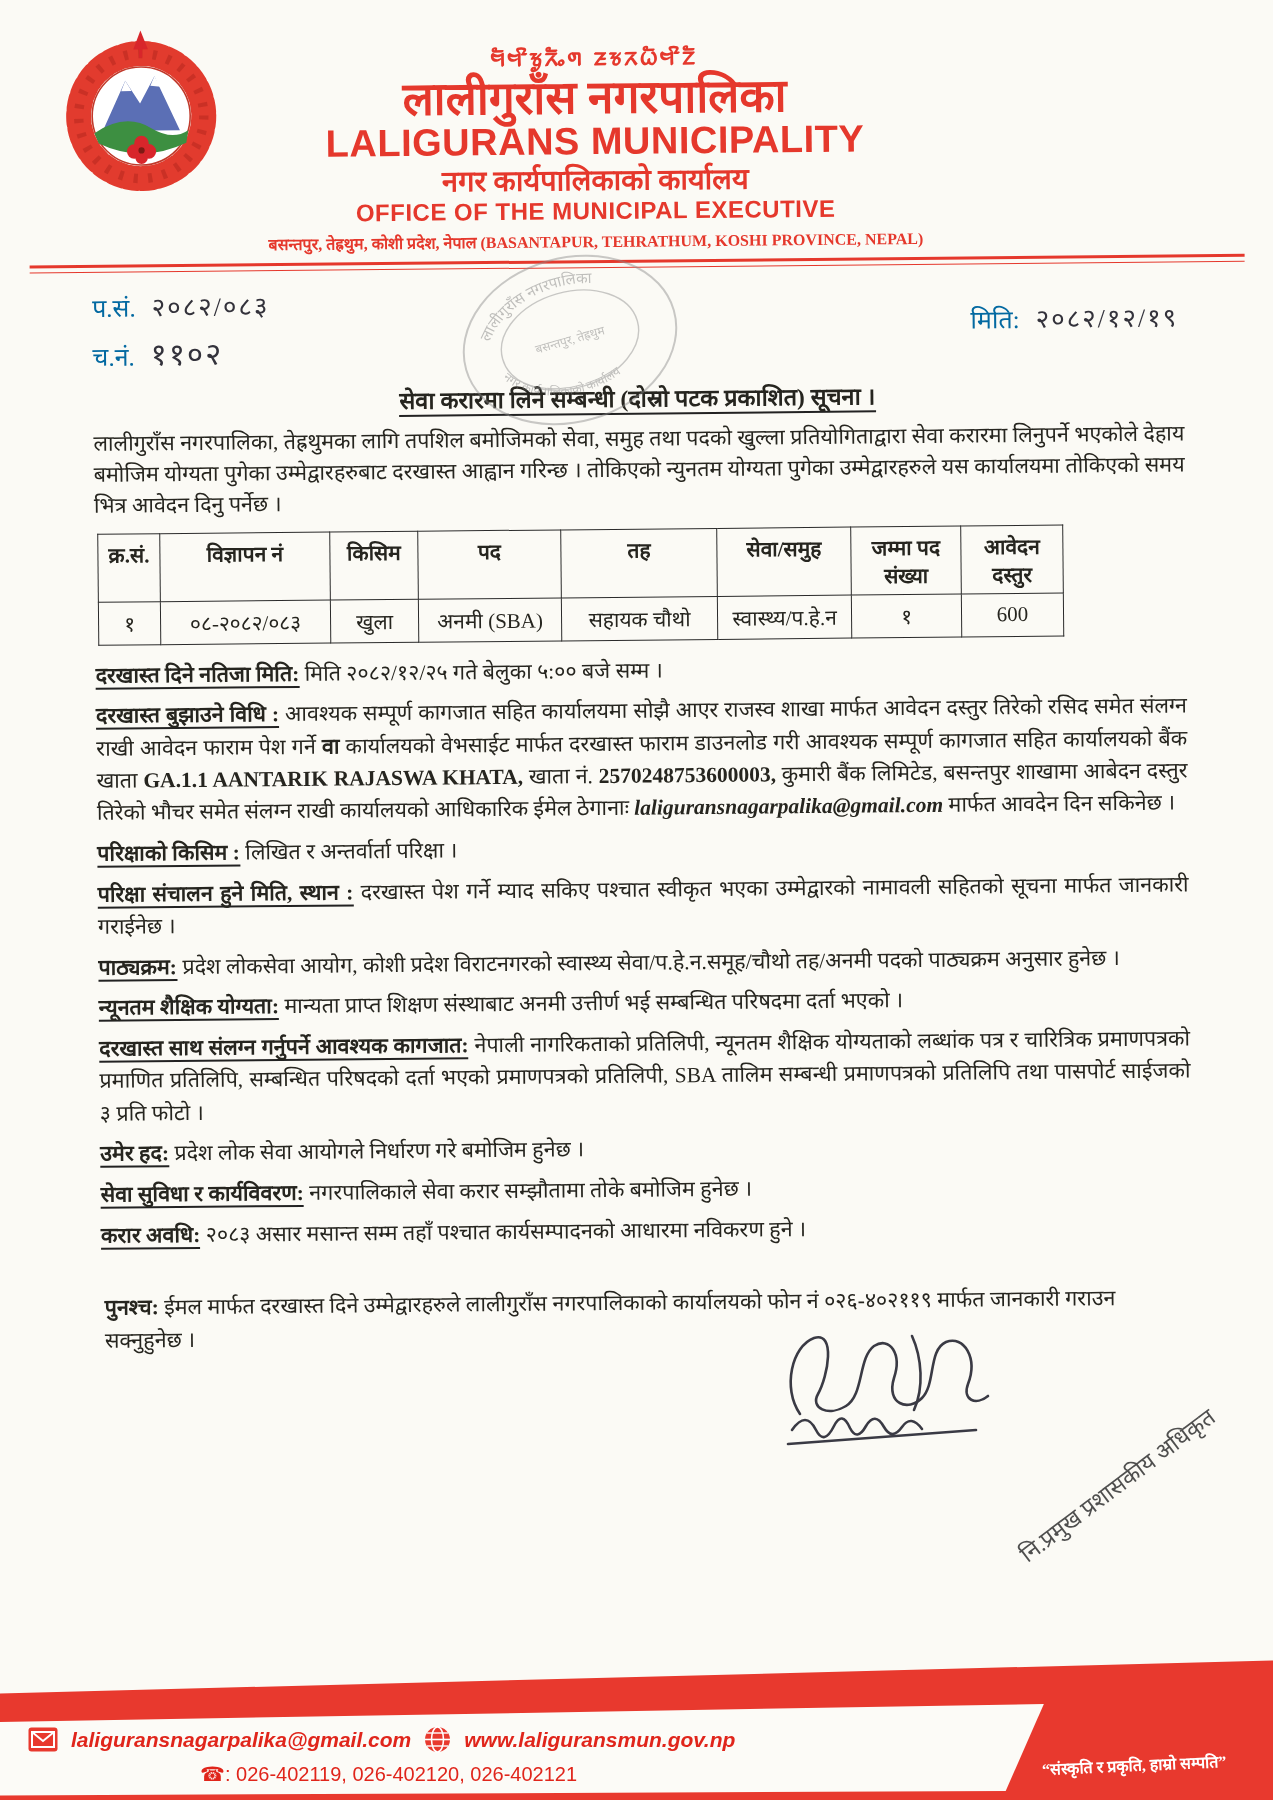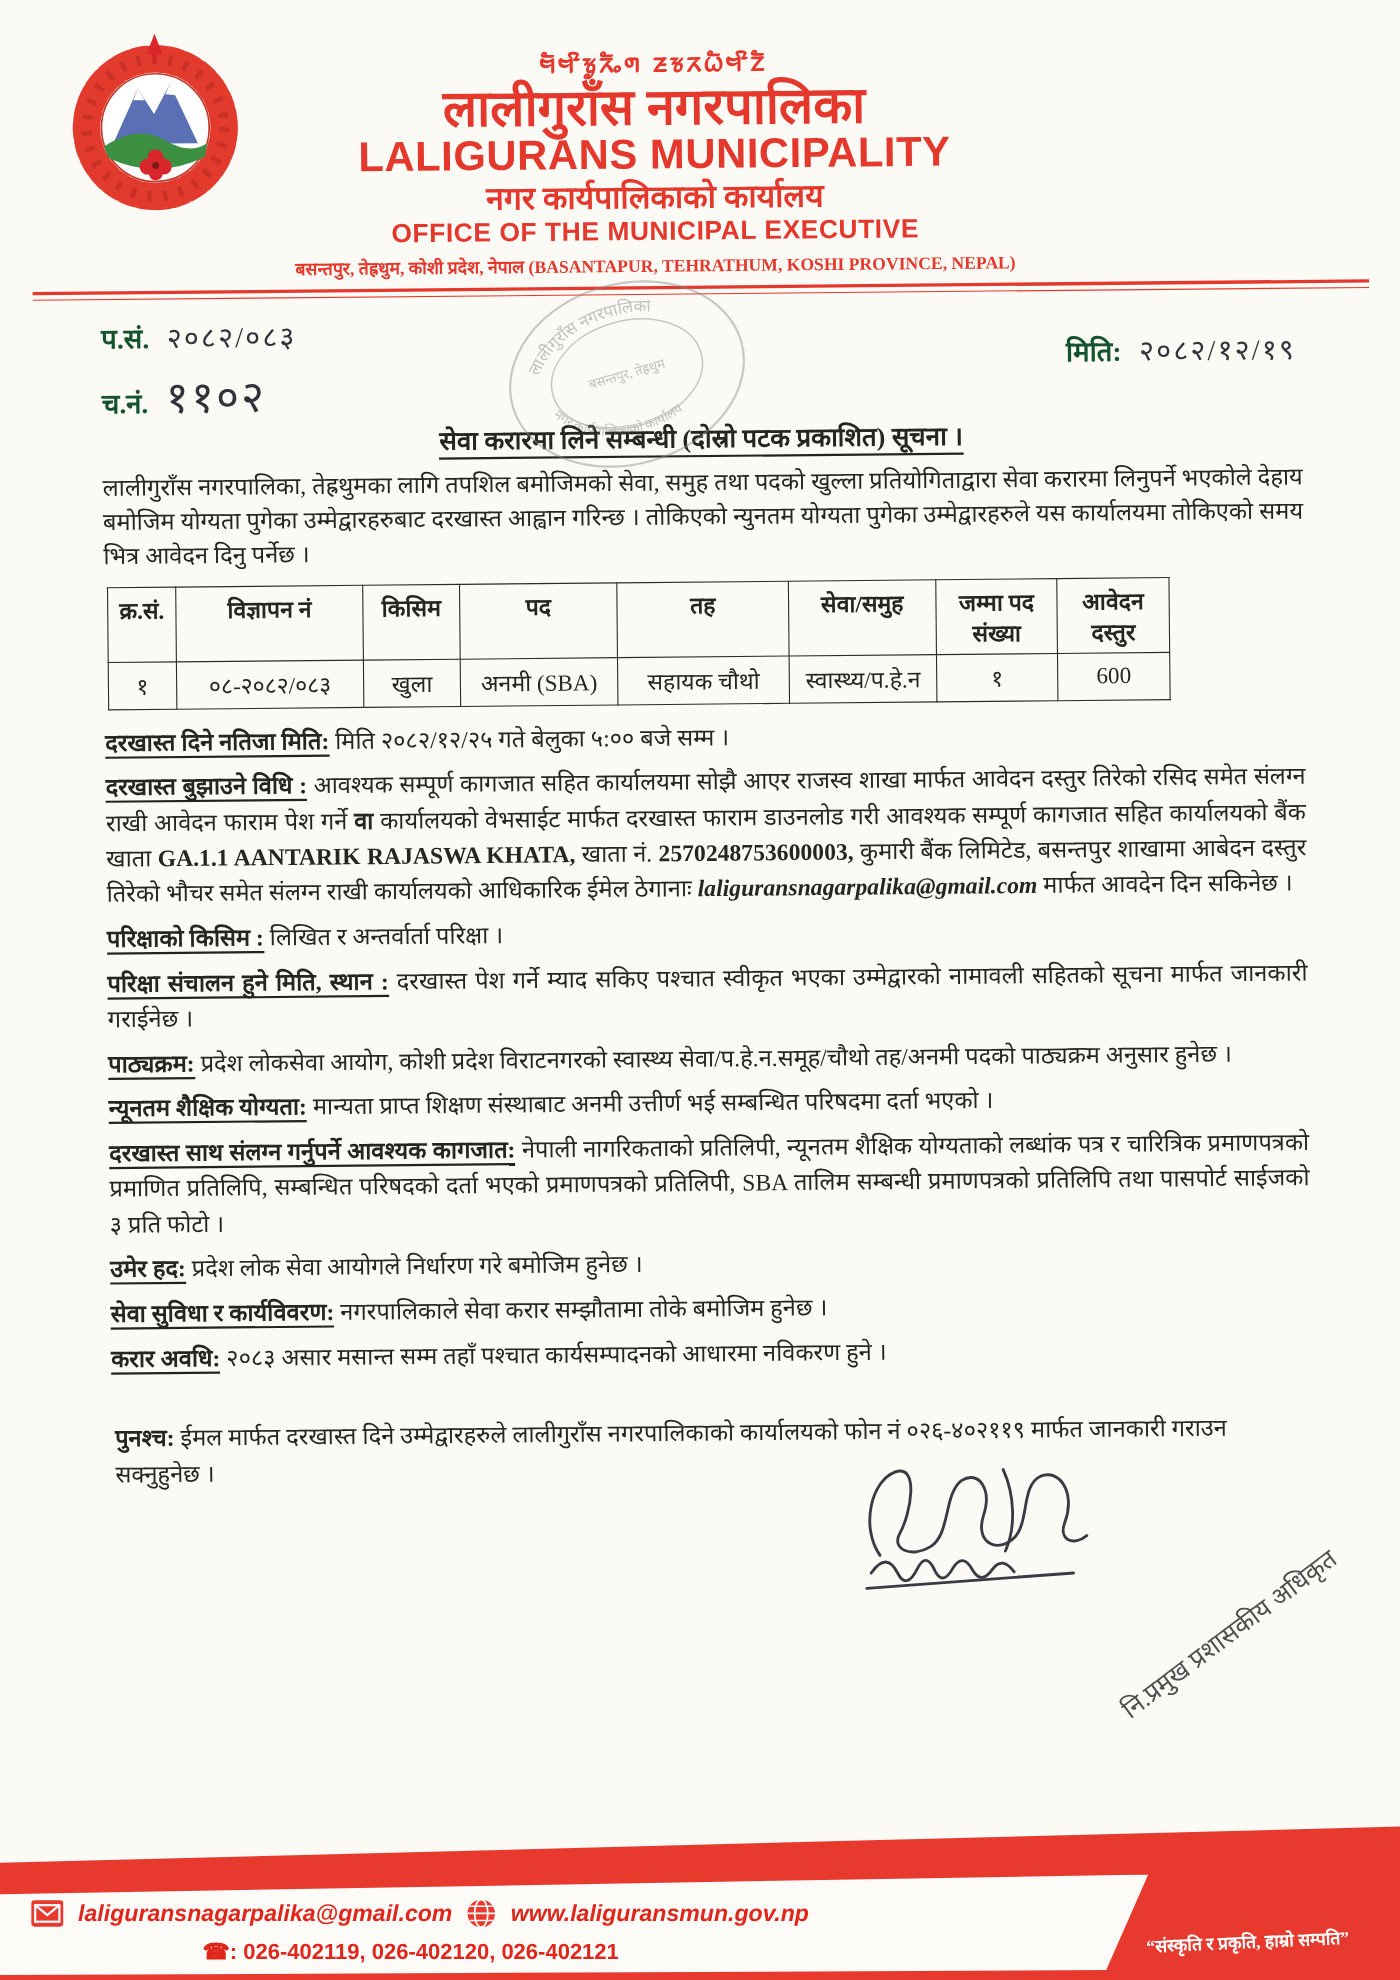--- a/index.html
+++ b/index.html
@@ -24,23 +24,23 @@
   .h-en{margin:0;font-size:38px;line-height:1.05;font-weight:800;color:var(--red);
         font-family:"Liberation Sans", sans-serif;letter-spacing:.5px;}
   .o-np{margin:3px 0 0;font-size:29px;line-height:1.05;font-weight:bold;color:var(--red);}
   .o-en{margin:2px 0 0;font-size:24px;line-height:1.05;font-weight:800;color:var(--red);
         font-family:"Liberation Sans", sans-serif;letter-spacing:.5px;}
   .addr{margin-top:7px;font-size:16px;font-weight:bold;color:var(--red);}
   .rule{margin:8px 28px 0 30px;border-top:3.5px solid var(--red);border-bottom:1.8px solid var(--red);height:4px;}
 
   
   .meta{position:relative;height:96px;margin:16px 95px 0 92px;}
-  .red-label{color:#14532d;font-weight:bold;font-size:25px;}
+  .red-label{color:#0369a1;font-weight:normal;font-size:25px;}
   .hand{font-family:cursive, serif;font-size:26px;color:#33323b;margin-left:12px;letter-spacing:2px;}
-  .hand.big{font-size:40px;}
+  .hand.big{font-size:31px;}
   .meta-row{margin-bottom:8px;}
   .meta-date{position:absolute;right:0;top:20px;}
 
   
   .stamp{position:absolute;left:455px;top:252px;width:230px;height:175px;pointer-events:none;}
 
   
   .doc-title{text-align:center;margin-top:2px;}
   .doc-title span{font-size:23.5px;font-weight:bold;border-bottom:2.2px solid #222;padding-bottom:1px;}
   .intro{margin:10px 90px 0 92px;font-size:21.5px;line-height:1.44;text-align:justify;}
@@ -64,21 +64,21 @@
 
   
   .footer{position:absolute;left:0;bottom:0;width:1273px;height:150px;}
   .f-red{position:absolute;inset:0;background:#e8392e;
          clip-path:polygon(0 29%,100% 7%,100% 100%,0 100%);}
   .f-white{position:absolute;inset:0;background:#fcfbf7;
          clip-path:polygon(0 48%,82% 36%,79% 94%,0 97%);}
   .f-row1{position:absolute;left:28px;top:76px;display:flex;align-items:center;gap:13px;
           color:#e0251b;font-family:"Liberation Sans", sans-serif;}
   .f-row1 .txt{font-size:21px;font-weight:bold;font-style:italic;}
-  .f-row2{position:absolute;left:184px;top:112px;font-size:20px;font-weight:bold;color:#e0251b;
+  .f-row2{position:absolute;left:200px;top:112px;font-size:20px;font-weight:normal;color:#e0251b;
           font-family:"Liberation Sans", sans-serif;}
   .f-slogan{position:absolute;left:1042px;top:104px;color:#fff;font-weight:bold;font-size:16px;
             transform:rotate(-2.5deg);white-space:nowrap;}
 </style>
 </head>
 <body>
 
 <div class="page">
 
   <div class="content">

